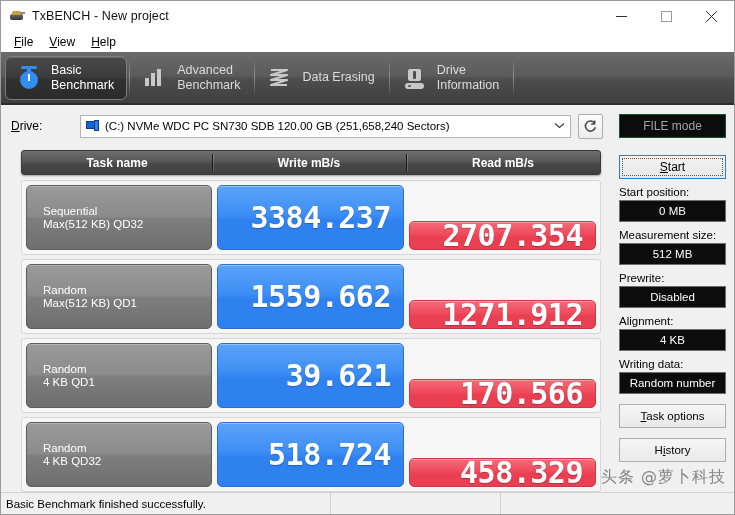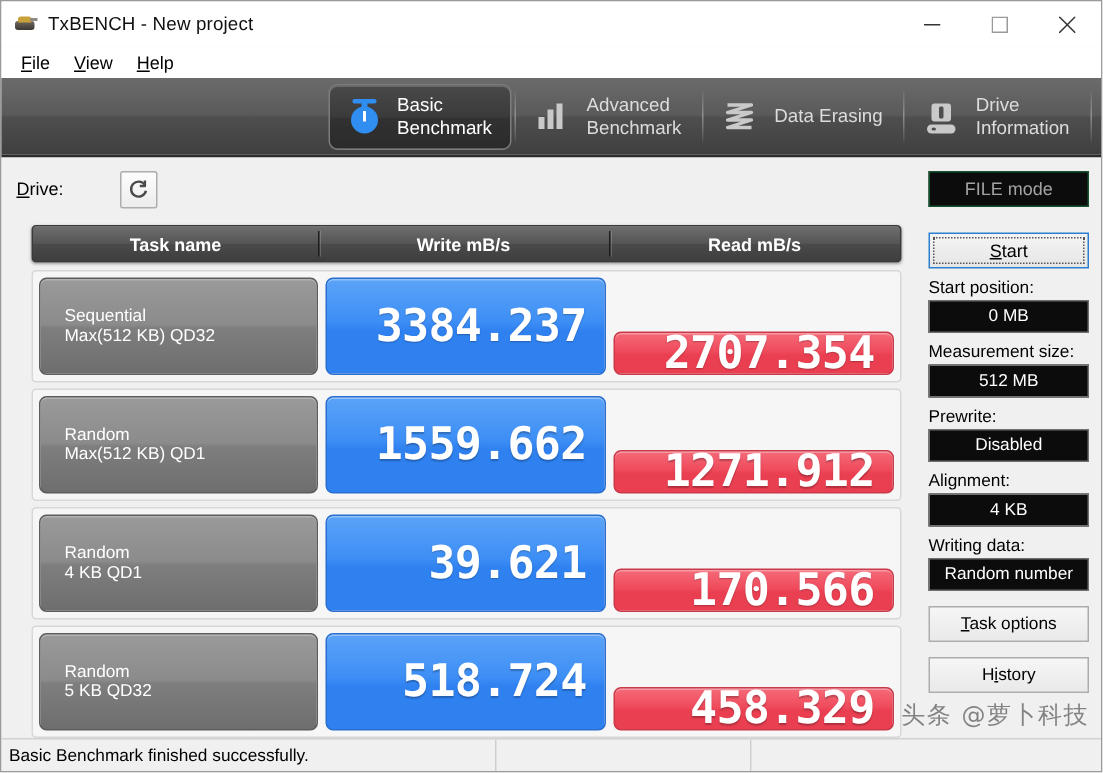--- a/index.html
+++ b/index.html
@@ -70,21 +70,20 @@
   .menuitem u { text-decoration: underline; }
 
   
   .tabstrip {
     height: 53px; flex: none;
     background: linear-gradient(#6b6b6b, #5a5a5a 48%, #4e4e4e 52%, #3f3f3f);
     display: flex; align-items: center;
     padding: 0 4px;
     border-bottom: 2px solid #2c2c2c;
     position: relative;
-    justify-content: flex-end;
   }
   .tab {
     height: 44px;
     display: flex; align-items: center;
     padding: 0 12px 0 10px;
     gap: 9px;
     position: relative;
     color: #dcdcdc;
   }
   .tab.active {
@@ -460,20 +459,32 @@
 
     <div class="tab-sep"></div>
   </div>
 
   <div class="body-area">
 
     <div class="left-pane">
 
       <div class="drive-row">
         <span class="drive-label"><u>D</u><span>rive:</span></span>
+        <div class="combo">
+          <span class="combo-icon">
+            <span class="scr"></span>
+              <span class="pl"></span>
+          </span>
+          <span class="combo-text">(C:) NVMe WDC PC SN730 SDB  120.00 GB (251,658,240 Sectors)</span>
+          <span class="combo-arrow">
+            <svg width="11" height="7" viewBox="0 0 11 7">
+              <path d="M1 1.5 L5.5 5.5 L10 1.5" fill="none" stroke="#3a3a3a" stroke-width="1.1"></path>
+            </svg>
+          </span>
+        </div>
         <div class="refresh-btn">
           <svg width="15" height="15" viewBox="0 0 15 15">
             <path d="M11.6 4.3 A5 5 0 1 0 12.3 8.2" fill="none" stroke="#4a4a4a" stroke-width="1.6"></path>
             <path d="M11.6 1.4 L11.6 5.0 L8.2 5.0" fill="none" stroke="#4a4a4a" stroke-width="1.6" stroke-linejoin="round"></path>
           </svg>
         </div>
       </div>
 
       <div class="results">
 
@@ -508,21 +519,21 @@
               <span class="task-l1">Random</span>
               <span class="task-l2">4 KB QD1</span>
             </div>
             <div class="val-cell val-read">39.621</div>
             <div class="val-cell val-write">170.566</div>
           </div>
 
           <div class="res-row">
             <div class="task-cell">
               <span class="task-l1">Random</span>
-              <span class="task-l2">5 KB QD32</span>
+              <span class="task-l2">4 KB QD32</span>
             </div>
             <div class="val-cell val-read">518.724</div>
             <div class="val-cell val-write">458.329</div>
           </div>
 
         </div>
       </div>
     </div>
 
     <div class="right-pane">

